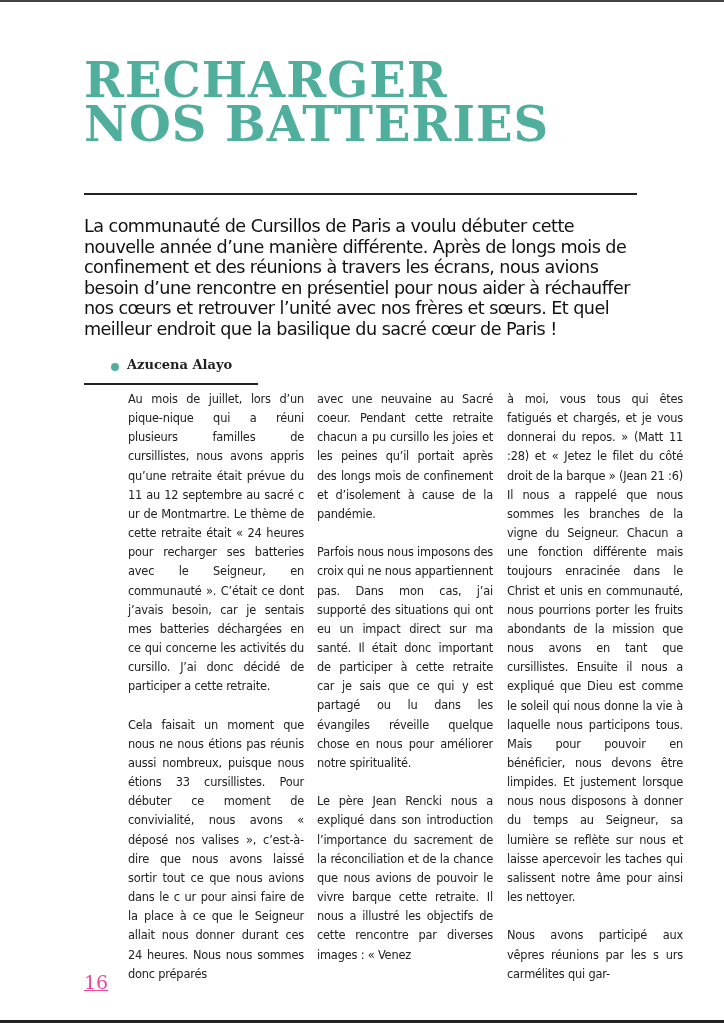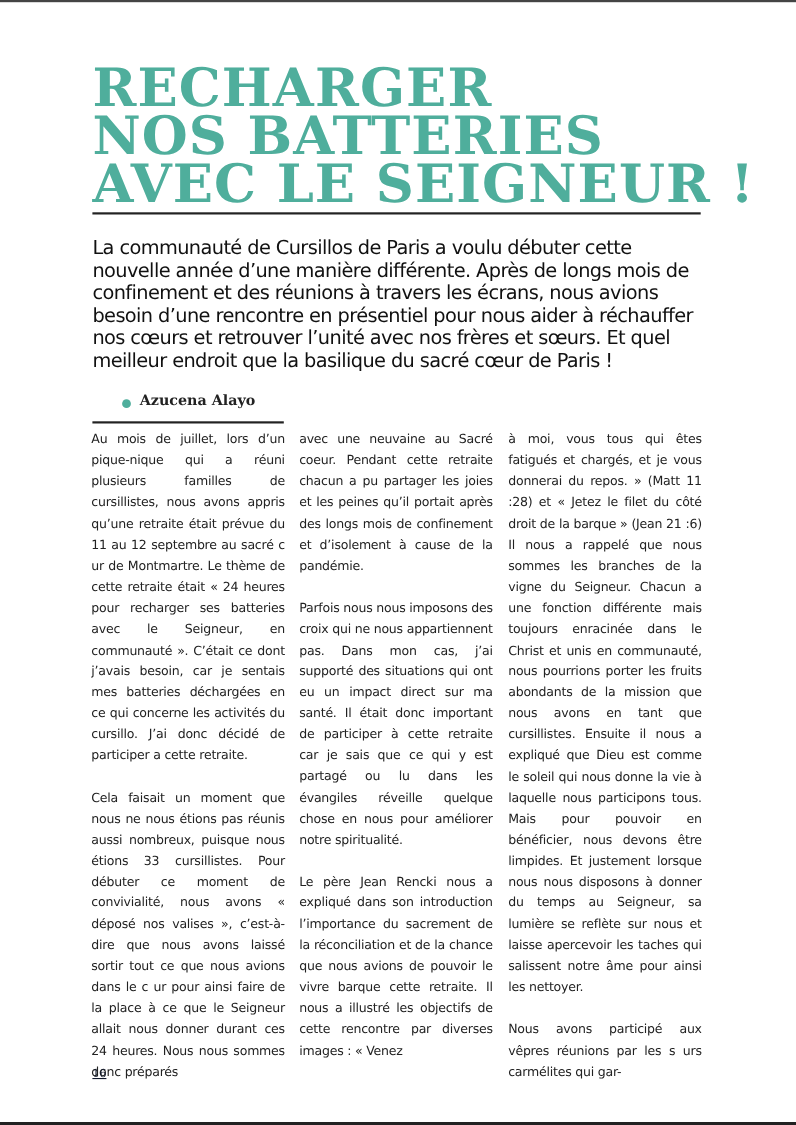--- a/index.html
+++ b/index.html
@@ -26,57 +26,56 @@
   .author {
     position: absolute; left: 110px; top: 357px;
     font-family: "DejaVu Serif", serif; font-weight: bold; font-size: 13px; color: #222;
   }
   .author-dot { position: absolute; left: 111px; top: 363px; width: 8px; height: 8px; border-radius: 50%; background: #4fae9c; }
   .author-name { position: absolute; left: 127px; top: 357px; white-space: nowrap; }
   .author-rule { position: absolute; left: 84px; top: 383px; width: 174px; height: 2px; background: #222; }
   .col {
     position: absolute; top: 390px; width: 176px;
     font-family: "DejaVu Sans", sans-serif; font-size: 11.4px; line-height: 19.15px;
-    color: #222; text-align: justify; letter-spacing: -0.2px;
+    color: #222; text-align: justify; letter-spacing: -0.2px; margin-left: 45px;
   }
   .col p { margin: 0 0 19.15px 0; }
   .col p:last-child { margin-bottom: 0; }
   .col1 { left: 83px; }
   .col2 { left: 272px; }
   .col3 { left: 462px; }
   .page-number {
     position: absolute; left: 84px; top: 971px;
-    font-family: "DejaVu Serif", serif; font-size: 10px; color: #0f172a; text-decoration: underline;
+    font-family: "DejaVu Serif", serif; font-size: 19px; color: #ec4899; text-decoration: underline;
   }
 </style>
 </head>
 <body>
 
 <div class="topbar"></div>
 
 <h1 class="title">
   <div>RECHARGER</div>
   <div>NOS BATTERIES</div>
-  <div>AVEC LE SEIGNEUR !</div>
 </h1>
 <div class="title-rule"></div>
 
 <p class="intro">La communauté de Cursillos de Paris a voulu débuter cette nouvelle année d’une manière différente. Après de longs mois de confinement et des réunions à travers les écrans, nous avions besoin d’une rencontre en présentiel pour nous aider à réchauffer nos cœurs et retrouver l’unité avec nos frères et sœurs. Et quel meilleur endroit que la basilique du sacré cœur de Paris !</p>
 
 <div class="author-dot"></div>
 <div class="author author-name">Azucena Alayo</div>
 <div class="author-rule"></div>
 
 <div class="col col1">
   <p>Au mois de juillet, lors d’un pique-nique qui a réuni plusieurs familles de cursillistes, nous avons appris qu’une retraite était prévue du 11 au 12 septembre au sacré c ur de Montmartre. Le thème de cette retraite était « 24 heures pour recharger ses batteries avec le Seigneur, en communauté ». C’était ce dont j’avais besoin, car je sentais mes batteries déchargées en ce qui concerne les activités du cursillo. J’ai donc décidé de participer a cette retraite.</p>
   <p>Cela faisait un moment que nous ne nous étions pas réunis aussi nombreux, puisque nous étions 33 cursillistes. Pour débuter ce moment de convivialité, nous avons « déposé nos valises », c’est-à-dire que nous avons laissé sortir tout ce que nous avions dans le c ur pour ainsi faire de la place à ce que le Seigneur allait nous donner durant ces 24 heures. Nous nous sommes donc préparés</p>
 </div>
 
 <div class="col col2">
-  <p>avec une neuvaine au Sacré coeur. Pendant cette retraite chacun a pu partager les joies et les peines qu’il portait après des longs mois de confinement et d’isolement à cause de la pandémie.</p>
+  <p>avec une neuvaine au Sacré coeur. Pendant cette retraite chacun a pu cursillo les joies et les peines qu’il portait après des longs mois de confinement et d’isolement à cause de la pandémie.</p>
   <p>Parfois nous nous imposons des croix qui ne nous appartiennent pas. Dans mon cas, j’ai supporté des situations qui ont eu un impact direct sur ma santé. Il était donc important de participer à cette retraite car je sais que ce qui y est partagé ou lu dans les évangiles réveille quelque chose en nous pour améliorer notre spiritualité.</p>
   <p>Le père Jean Rencki nous a expliqué dans son introduction l’importance du sacrement de la réconciliation et de la chance que nous avions de pouvoir le vivre barque cette retraite. Il nous a illustré les objectifs de cette rencontre par diverses images : « Venez</p>
 </div>
 
 <div class="col col3">
   <p>à moi, vous tous qui êtes fatigués et chargés, et je vous donnerai du repos. » (Matt 11 :28) et « Jetez le filet du côté droit de la barque » (Jean 21 :6) Il nous a rappelé que nous sommes les branches de la vigne du Seigneur. Chacun a une fonction différente mais toujours enracinée dans le Christ et unis en communauté, nous pourrions porter les fruits abondants de la mission que nous avons en tant que cursillistes. Ensuite il nous a expliqué que Dieu est comme le soleil qui nous donne la vie à laquelle nous participons tous. Mais pour pouvoir en bénéficier, nous devons être limpides. Et justement lorsque nous nous disposons à donner du temps au Seigneur, sa lumière se reflète sur nous et laisse apercevoir les taches qui salissent notre âme pour ainsi les nettoyer.</p>
   <p>Nous avons participé aux vêpres réunions par les s urs carmélites qui gar-</p>
 </div>
 
 <div class="page-number">16</div>

